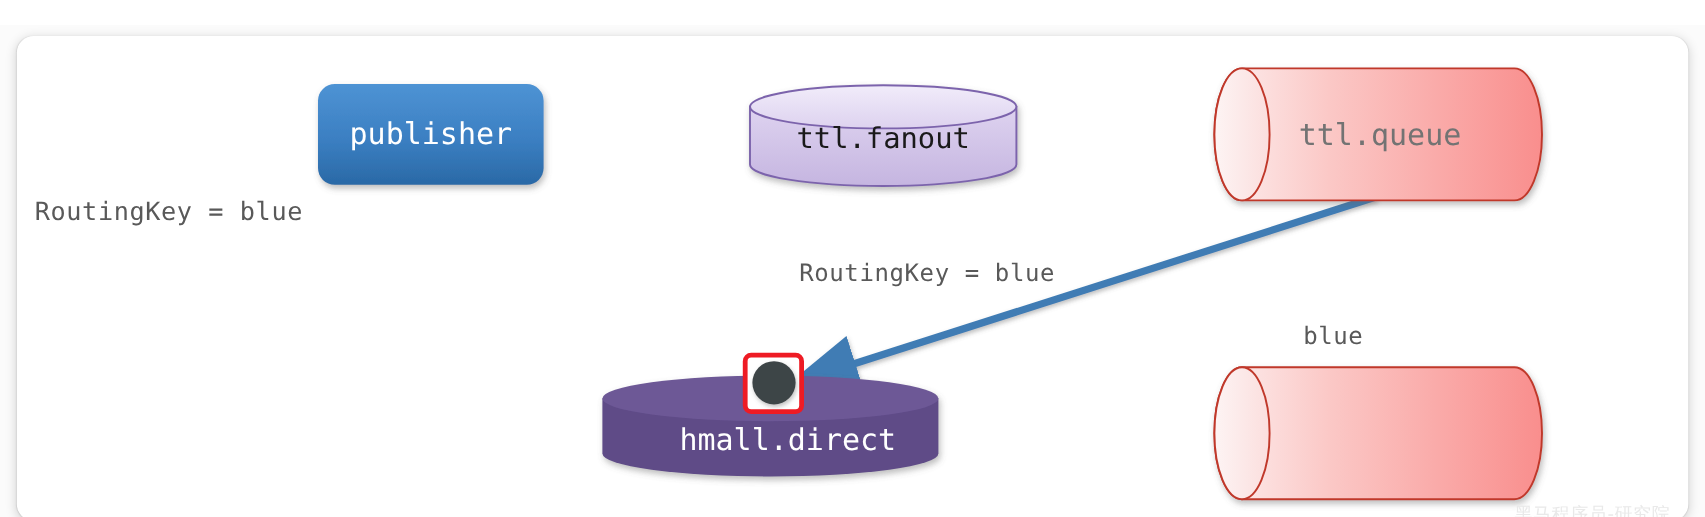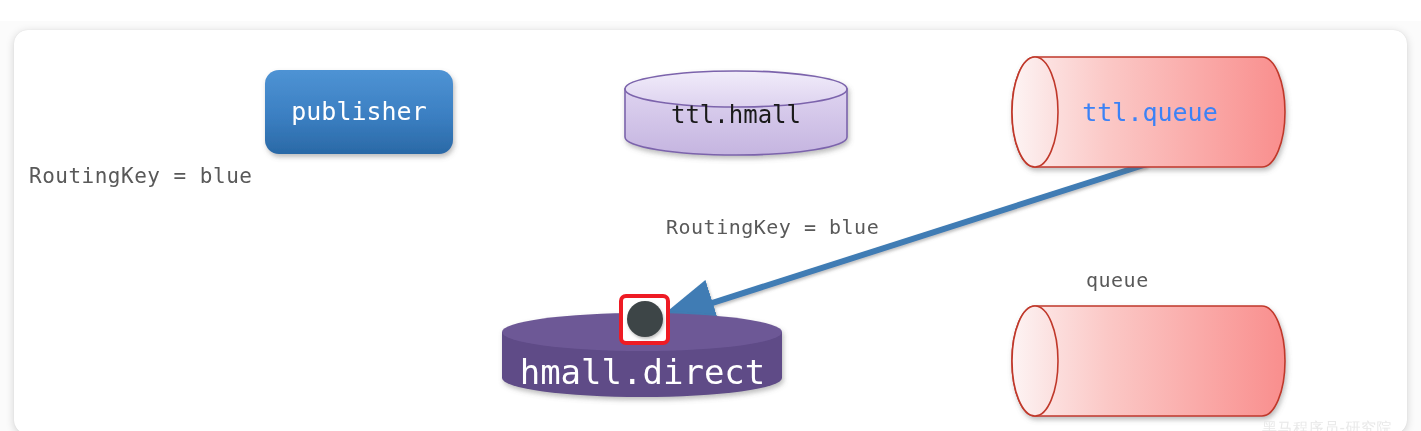--- a/index.html
+++ b/index.html
@@ -52,25 +52,25 @@
   #txt-publisher {
     left: 265px; top: 76px; width: 188px;
     font-size: 25px; color: #ffffff;
   }
   #txt-ttl-fanout {
     left: 625px; top: 80px; width: 222px;
     font-size: 24px; color: #1a1a1a;
   }
   #txt-ttl-queue {
     left: 1012px; top: 77px; width: 276px;
-    font-size: 25px; color: #3b82f6;
+    font-size: 25px; color: #737373;
   }
   #txt-hmall-direct {
-    left: 502px; top: 331px; width: 281px;
-    font-size: 34px; color: #ffffff;
+    left: 516px; top: 331px; width: 281px;
+    font-size: 25px; color: #ffffff;
   }
   #txt-direct-queue1 {
     left: 1012px; top: 325px; width: 276px;
     font-size: 25px; color: #1a1a1a;
   }
   #watermark {
     position: absolute;
     left: 1262px;
     top: 398px;
     font-family: "DejaVu Sans", "Liberation Sans", sans-serif;
@@ -162,23 +162,23 @@
       <ellipse cx="1035" cy="340" rx="23" ry="55" fill="url(#gradQueueCap)" stroke="#c0392b" stroke-width="1.6"></ellipse>
     </g>
 
     <g>
       <rect x="621" y="275" width="47" height="47" rx="5" ry="5" fill="#ffffff" stroke="#ee1b24" stroke-width="4"></rect>
       <circle cx="645" cy="298" r="18" fill="#3d4547" filter="url(#softShadowSm)"></circle>
     </g>
   </svg>
 
   <div class="node-text" id="txt-publisher">publisher</div>
-  <div class="node-text" id="txt-ttl-fanout">ttl.hmall</div>
+  <div class="node-text" id="txt-ttl-fanout">ttl.fanout</div>
   <div class="node-text" id="txt-ttl-queue">ttl.queue</div>
   <div class="node-text" id="txt-hmall-direct">hmall.direct</div>
 
   <div class="lbl" id="lbl-routingkey-left">RoutingKey = blue</div>
   <div class="lbl" id="lbl-routingkey-mid">RoutingKey = blue</div>
-  <div class="lbl" id="lbl-blue">queue</div>
+  <div class="lbl" id="lbl-blue">blue</div>
 
   <div id="watermark">黑马程序员-研究院</div>
 
 </div>
 
 </body></html>

